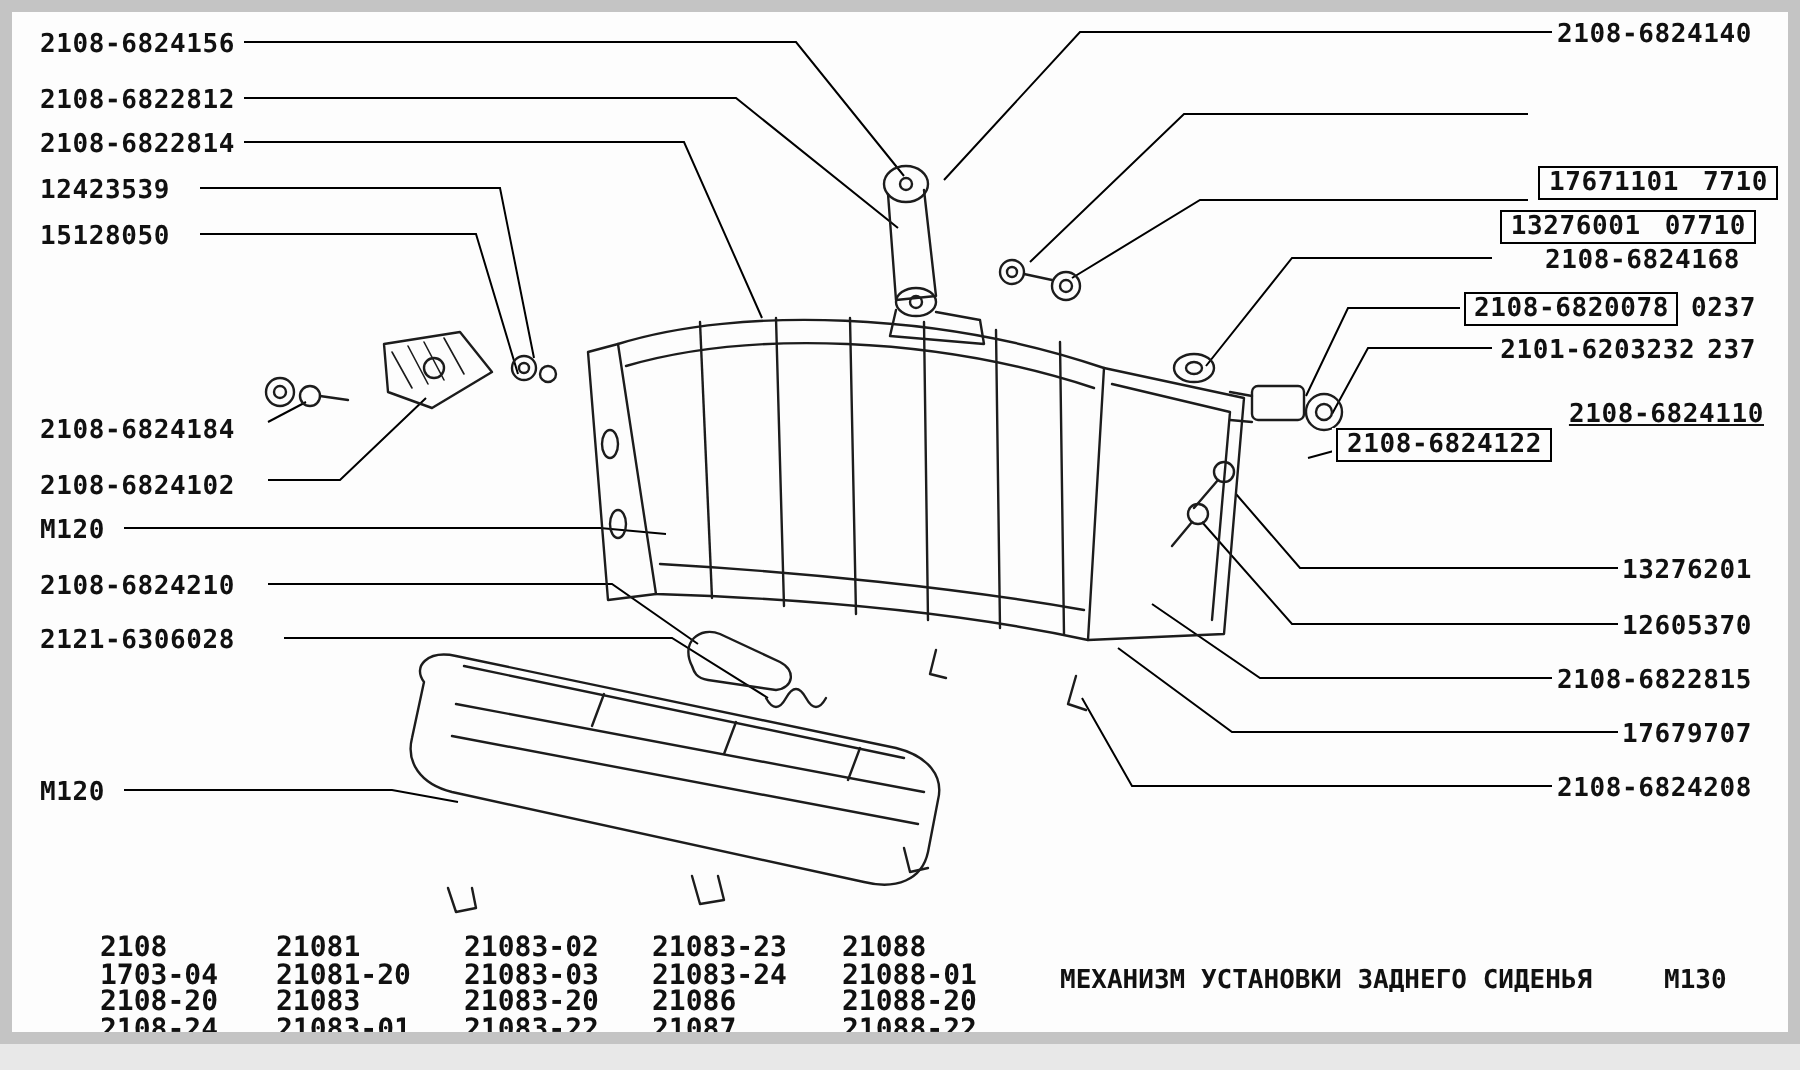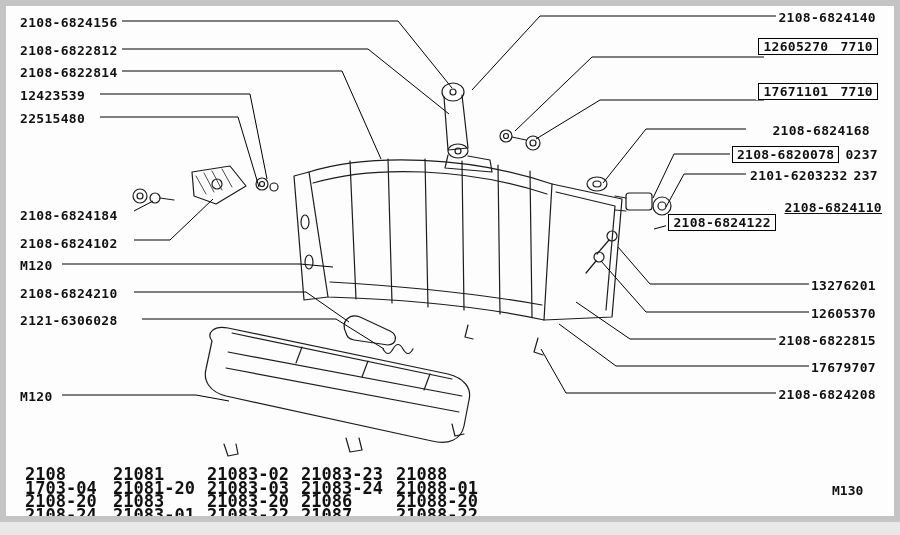--- a/index.html
+++ b/index.html
@@ -12,21 +12,21 @@
   svg.art{position:absolute;left:0;top:0;z-index:1;}
   .lbl{
     position:absolute;font-size:13px;line-height:15px;white-space:nowrap;
     letter-spacing:.3px;z-index:10;background:#fdfdfd;padding:0 2px;
   }
   .r{text-align:right;}
   .grp{display:flex;align-items:center;gap:6px;}
   .boxed{border:1.6px solid #000;padding:0 4px;display:inline-block;}
   .underlined{text-decoration:underline;}
   .sfx{margin-left:12px;}
-  .tcol{position:absolute;top:468px;font-size:17px;line-height:13.5px;z-index:10;}
+  .tcol{position:absolute;top:468px;font-size:14px;line-height:13.5px;z-index:10;margin-left:25px;}
   .tcell{white-space:nowrap;}
   .caption{position:absolute;font-size:13px;z-index:10;white-space:nowrap;}
 </style>
 </head>
 <body>
 
 <div class="page">
 
   <svg class="art" width="900" height="535" viewBox="0 0 900 535">
     <g stroke="#000" stroke-width="1" fill="none">
@@ -137,35 +137,35 @@
 
         <path d="M383,349 q5,9 10,0 q5,-9 10,0 q5,9 10,0"></path>
       </g>
     </g>
   </svg>
 
   <div class="lbl" style="left:18px;top:15px">2108-6824156</div>
   <div class="lbl" style="left:18px;top:43px">2108-6822812</div>
   <div class="lbl" style="left:18px;top:65px">2108-6822814</div>
   <div class="lbl" style="left:18px;top:88px">12423539</div>
-  <div class="lbl" style="left:18px;top:111px">22515480</div>
+  <div class="lbl" style="left:18px;top:111px">15128050</div>
   <div class="lbl" style="left:18px;top:208px">2108-6824184</div>
   <div class="lbl" style="left:18px;top:236px">2108-6824102</div>
   <div class="lbl" style="left:18px;top:258px">М120</div>
   <div class="lbl" style="left:18px;top:286px">2108-6824210</div>
   <div class="lbl" style="left:18px;top:313px">2121-6306028</div>
   <div class="lbl" style="left:18px;top:389px">М120</div>
 
   <div class="lbl r" style="right:22px;top:10px">2108-6824140</div>
 
-  <div class="lbl r" style="right:20px;top:38px">
-    <span class="boxed"><span>12605270</span><span class="sfx">7710</span></span>
-  </div>
-  <div class="lbl r" style="right:20px;top:83px">
+  <div class="lbl r" style="right:9px;top:83px">
     <span class="boxed"><span>17671101</span><span class="sfx">7710</span></span>
+  </div>
+  <div class="lbl r" style="right:20px;top:105px">
+    <span class="boxed"><span>13276001</span><span class="sfx">07710</span></span>
   </div>
 
   <div class="lbl r" style="right:28px;top:123px">2108-6824168</div>
 
   <div class="lbl r grp" style="right:20px;top:146px">
     <span class="boxed">2108-6820078</span>
     <span>0237</span>
   </div>
 
   <div class="lbl r grp" style="right:20px;top:168px">
@@ -211,16 +211,17 @@
       <div class="tcell">21087</div>
     </div>
     <div class="tcol" style="left:396px">
       <div class="tcell">21088</div>
       <div class="tcell">21088-01</div>
       <div class="tcell">21088-20</div>
       <div class="tcell">21088-22</div>
     </div>
   </div>
 
+  <div class="caption" style="left:530px;top:483px">МЕХАНИЗМ УСТАНОВКИ ЗАДНЕГО СИДЕНЬЯ</div>
   <div class="caption" style="left:832px;top:483px">М130</div>
 
   <div class="frame"></div>
 </div>
 
 </body></html>

